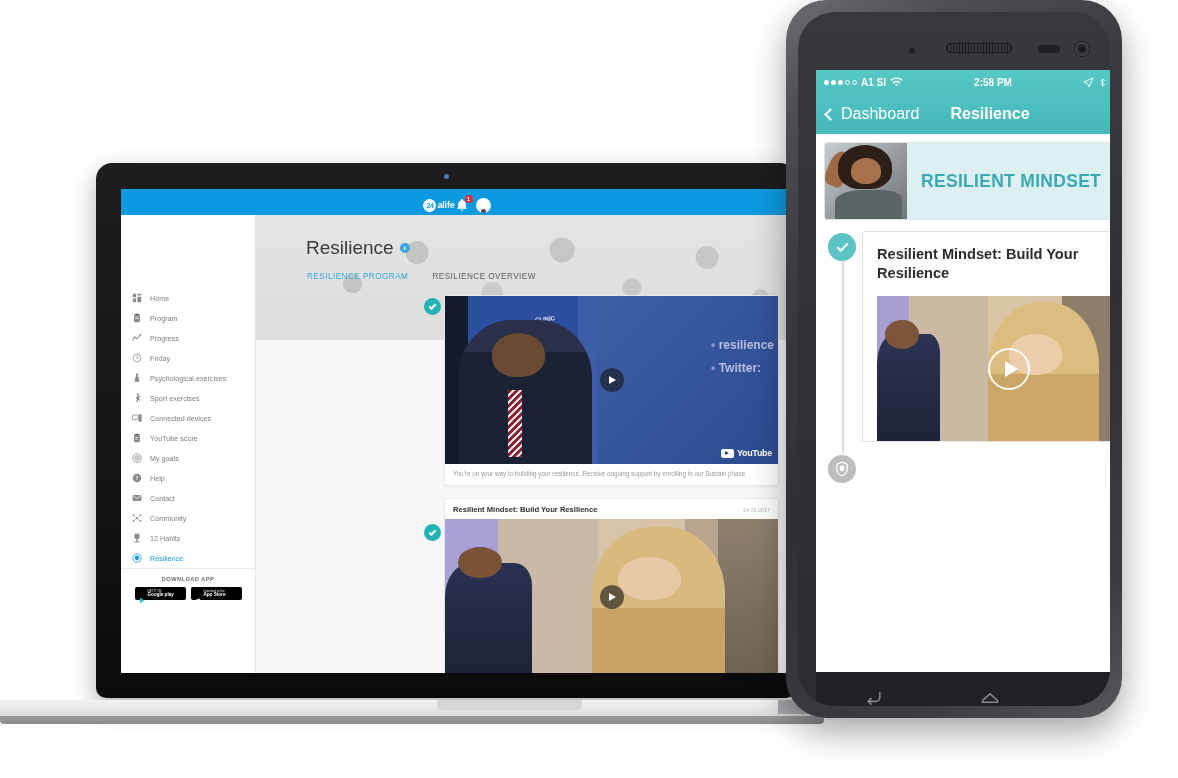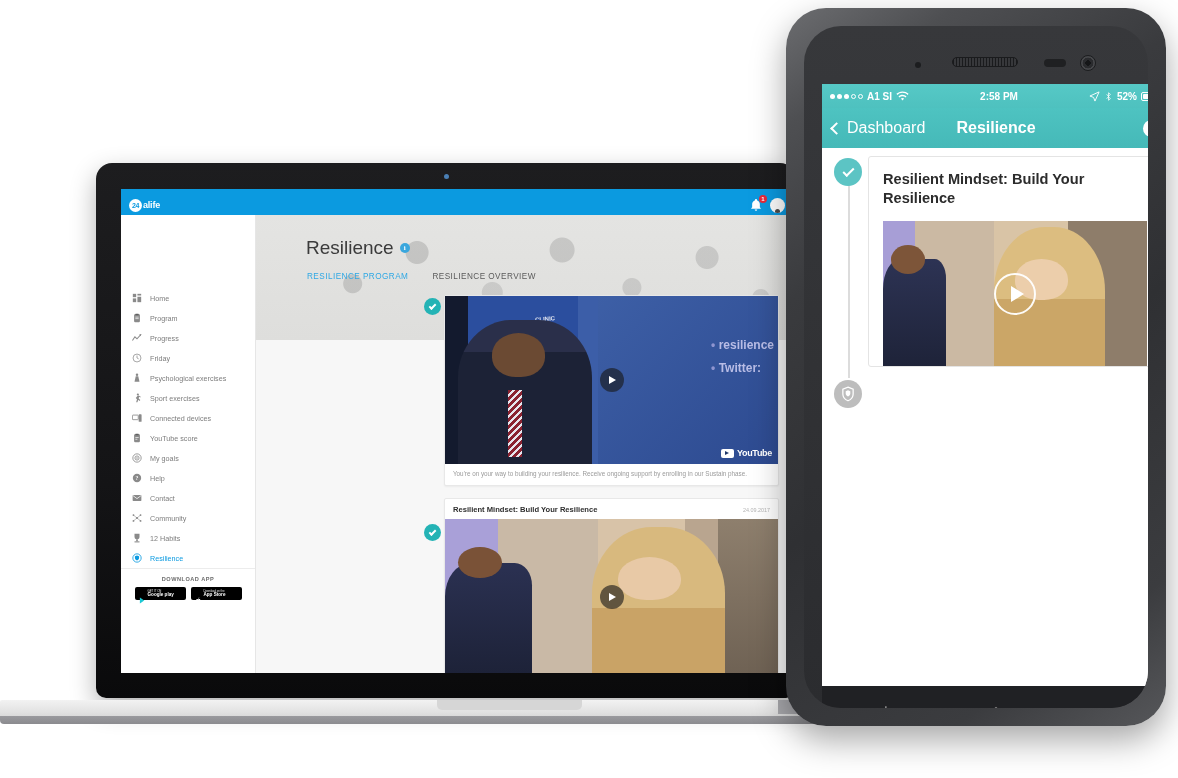--- a/index.html
+++ b/index.html
@@ -43,21 +43,21 @@
   }
   #tablet-base-tab {
     position:absolute; left:778px; top:700px; width:46px; height:14px;
     background:#a9a9ad;
   }
 
   
   .t-topbar {
     position:absolute; left:0; top:0; width:100%; height:26px;
     background:#0b9ae0; display:flex; align-items:center;
-    justify-content:space-between; padding:16px 8px;
+    justify-content:center; padding:16px 8px;
   }
   .logo-wrap { display:flex; align-items:center; gap:1px; }
   .logo-circle {
     width:13px;height:13px;border-radius:50%;
     background:#fff; color:#0b9ae0; font-size:7px; font-weight:bold;
     display:flex;align-items:center;justify-content:center;
     letter-spacing:-.5px;
   }
   .logo-text { color:#fff; font-size:9px; font-weight:bold; letter-spacing:-.2px; }
   .t-topbar-right { display:flex; align-items:center; gap:7px; }
@@ -238,26 +238,26 @@
     overflow:hidden;
   }
 
   
   #tablet-right-col {
     position:absolute; right:0; top:26px; width:6px; height:458px; background:#ededed;
   }
 
   
   #phone {
-    position:absolute; left:786px; top:8px;
-    width:380px; height:718px;
+    position:absolute; left:786px; top:0;
+    width:336px; height:718px;
     background: linear-gradient(145deg,#6c6d70 0%, #4e4f52 12%, #3a3b3e 30%, #2f3033 55%, #3b3c3f 85%, #56575a 100%);
     border-radius:40px;
     box-shadow: 0 14px 34px rgba(0,0,0,.35);
-    padding:18px;
+    padding:12px;
   }
   #phone-inner {
     position:relative; width:100%; height:100%;
     background:linear-gradient(180deg,#37383b,#2b2c2f);
     border-radius:37px;
     overflow:hidden;
   }
   .ph-sensor-dot { position:absolute; left:111px; top:36px; width:6px;height:6px;border-radius:50%;
     background:#1c1d1f; }
   .ph-speaker {
@@ -737,20 +737,33 @@
           <div class="nav-back">
             <span class="chev"></span>
             <span>Dashboard</span>
           </div>
           <div class="nav-center">Resilience</div>
           <div class="nav-info">i</div>
         </div>
 
         <div class="ph-body">
 
+          <div class="banner">
+            <div class="banner-img">
+              <div class="bi-arm"></div>
+              <div class="bi-hair"></div>
+              <div class="bi-face"></div>
+              <div class="bi-body"></div>
+            </div>
+            <div class="banner-txt">RESILIENT MINDSET</div>
+            <svg class="banner-shield" viewBox="0 0 24 28">
+              <path d="M12 1l10 4v9c0 6.5-4.5 11-10 13C6.5 25 2 20.5 2 14V5z" fill="none" stroke="#2f9fb0" stroke-width="2.4"></path>
+              <path d="M12 7l4.5 2v4.5c0 3-2 5-4.5 5.8-2.5-.8-4.5-2.8-4.5-5.8V9z" fill="#2f9fb0"></path>
+            </svg>
+          </div>
 
           <div class="lesson-row">
             <div class="rail">
               <div class="rail-line"></div>
               <div class="rail-badge done">
                 <span class="tick"></span>
               </div>
             </div>
             <div class="lesson-card">
               <div class="lesson-title">Resilient Mindset: Build Your Resilience</div>

